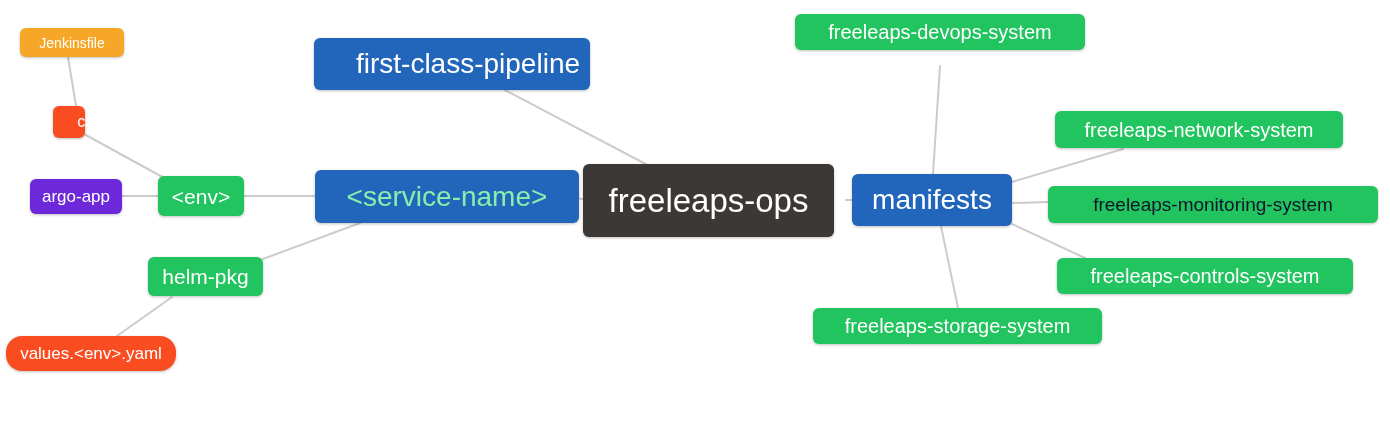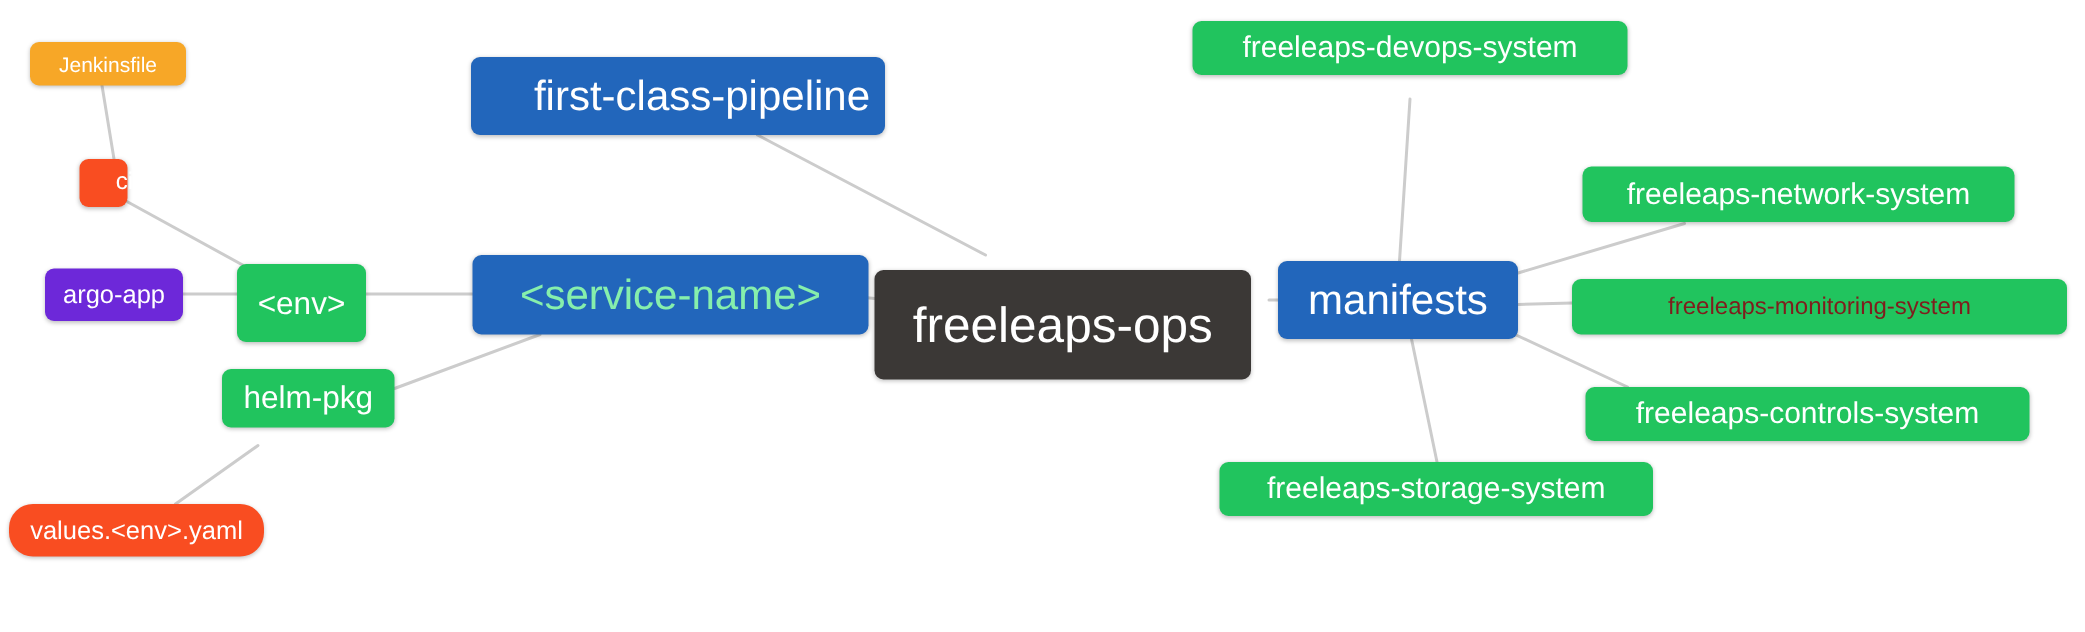--- a/index.html
+++ b/index.html
@@ -52,26 +52,26 @@
       <line x1="940" y1="66" x2="933" y2="174" stroke="#cccccc" stroke-width="2" stroke-linecap="round"></line>
       <line x1="1012" y1="182" x2="1123" y2="149" stroke="#cccccc" stroke-width="2" stroke-linecap="round"></line>
       <line x1="1012" y1="203" x2="1048" y2="202" stroke="#cccccc" stroke-width="2" stroke-linecap="round"></line>
       <line x1="1010" y1="223" x2="1085" y2="258" stroke="#cccccc" stroke-width="2" stroke-linecap="round"></line>
       <line x1="941" y1="226" x2="958" y2="308" stroke="#cccccc" stroke-width="2" stroke-linecap="round"></line>
     </svg>
   <div id="node-layer">
       <div class="node" style="left: 20px; top: 28px; width: 104px; height: 29px; font-size: 14px; background: rgb(247, 167, 39); color: rgb(255, 255, 255);">Jenkinsfile</div>
       <div class="node" style="left: 53px; top: 106px; width: 32px; height: 32px; font-size: 16px; background: rgb(249, 77, 33); color: rgb(255, 255, 255); padding-left: 28px;">ci</div>
       <div class="node" style="left: 30px; top: 179px; width: 92px; height: 35px; font-size: 17px; background: #6d28d9; color: rgb(255, 255, 255);">argo-app</div>
-      <div class="node" style="left: 158px; top: 176px; width: 86px; height: 52px; font-size: 21px; background: rgb(33, 196, 94); color: rgb(255, 255, 255);">&lt;env&gt;</div>
-      <div class="node" style="left: 148px; top: 246px; width: 115px; height: 39px; font-size: 21px; background: rgb(33, 196, 94); color: rgb(255, 255, 255);">helm-pkg</div>
+      <div class="node" style="left: 158px; top: 176px; width: 86px; height: 40px; font-size: 21px; background: rgb(33, 196, 94); color: rgb(255, 255, 255);">&lt;env&gt;</div>
+      <div class="node" style="left: 148px; top: 257px; width: 115px; height: 39px; font-size: 21px; background: rgb(33, 196, 94); color: rgb(255, 255, 255);">helm-pkg</div>
       <div class="node" style="left: 6px; top: 336px; width: 170px; height: 35px; font-size: 17px; background: rgb(249, 77, 33); color: rgb(255, 255, 255); border-radius: 16px;">values.&lt;env&gt;.yaml</div>
       <div class="node" style="left: 314px; top: 38px; width: 276px; height: 52px; font-size: 28px; background: rgb(34, 102, 187); color: rgb(255, 255, 255); padding-left: 32px;">first-class-pipeline</div>
       <div class="node" style="left: 315px; top: 170px; width: 264px; height: 53px; font-size: 28px; background: rgb(34, 102, 187); color: #86efac;">&lt;service-name&gt;</div>
-      <div class="node" style="left: 583px; top: 180px; width: 251px; height: 73px; font-size: 33px; background: rgb(59, 56, 54); color: rgb(255, 255, 255);">freeleaps-ops</div>
+      <div class="node" style="left: 583px; top: 164px; width: 251px; height: 73px; font-size: 33px; background: rgb(59, 56, 54); color: rgb(255, 255, 255);">freeleaps-ops</div>
       <div class="node" style="left: 852px; top: 174px; width: 160px; height: 52px; font-size: 28px; background: rgb(34, 102, 187); color: rgb(255, 255, 255);">manifests</div>
       <div class="node" style="left: 795px; top: 14px; width: 290px; height: 36px; font-size: 20px; background: rgb(33, 196, 94); color: rgb(255, 255, 255);">freeleaps-devops-system</div>
       <div class="node" style="left: 1055px; top: 111px; width: 288px; height: 37px; font-size: 20px; background: rgb(33, 196, 94); color: rgb(255, 255, 255); text-align: right;">freeleaps-network-system</div>
-      <div class="node" style="left: 1048px; top: 186px; width: 330px; height: 37px; font-size: 16px; background: rgb(33, 196, 94); color: #7f1d1d;">freeleaps-monitoring-system</div>
+      <div class="node" style="left: 1048px; top: 186px; width: 330px; height: 37px; font-size: 19px; background: rgb(33, 196, 94); color: #0f172a;">freeleaps-monitoring-system</div>
       <div class="node" style="left: 1057px; top: 258px; width: 296px; height: 36px; font-size: 20px; background: rgb(33, 196, 94); color: rgb(255, 255, 255);">freeleaps-controls-system</div>
       <div class="node" style="left: 813px; top: 308px; width: 289px; height: 36px; font-size: 20px; background: rgb(33, 196, 94); color: rgb(255, 255, 255);">freeleaps-storage-system</div>
     </div>
 </div>
 
 </body></html>

